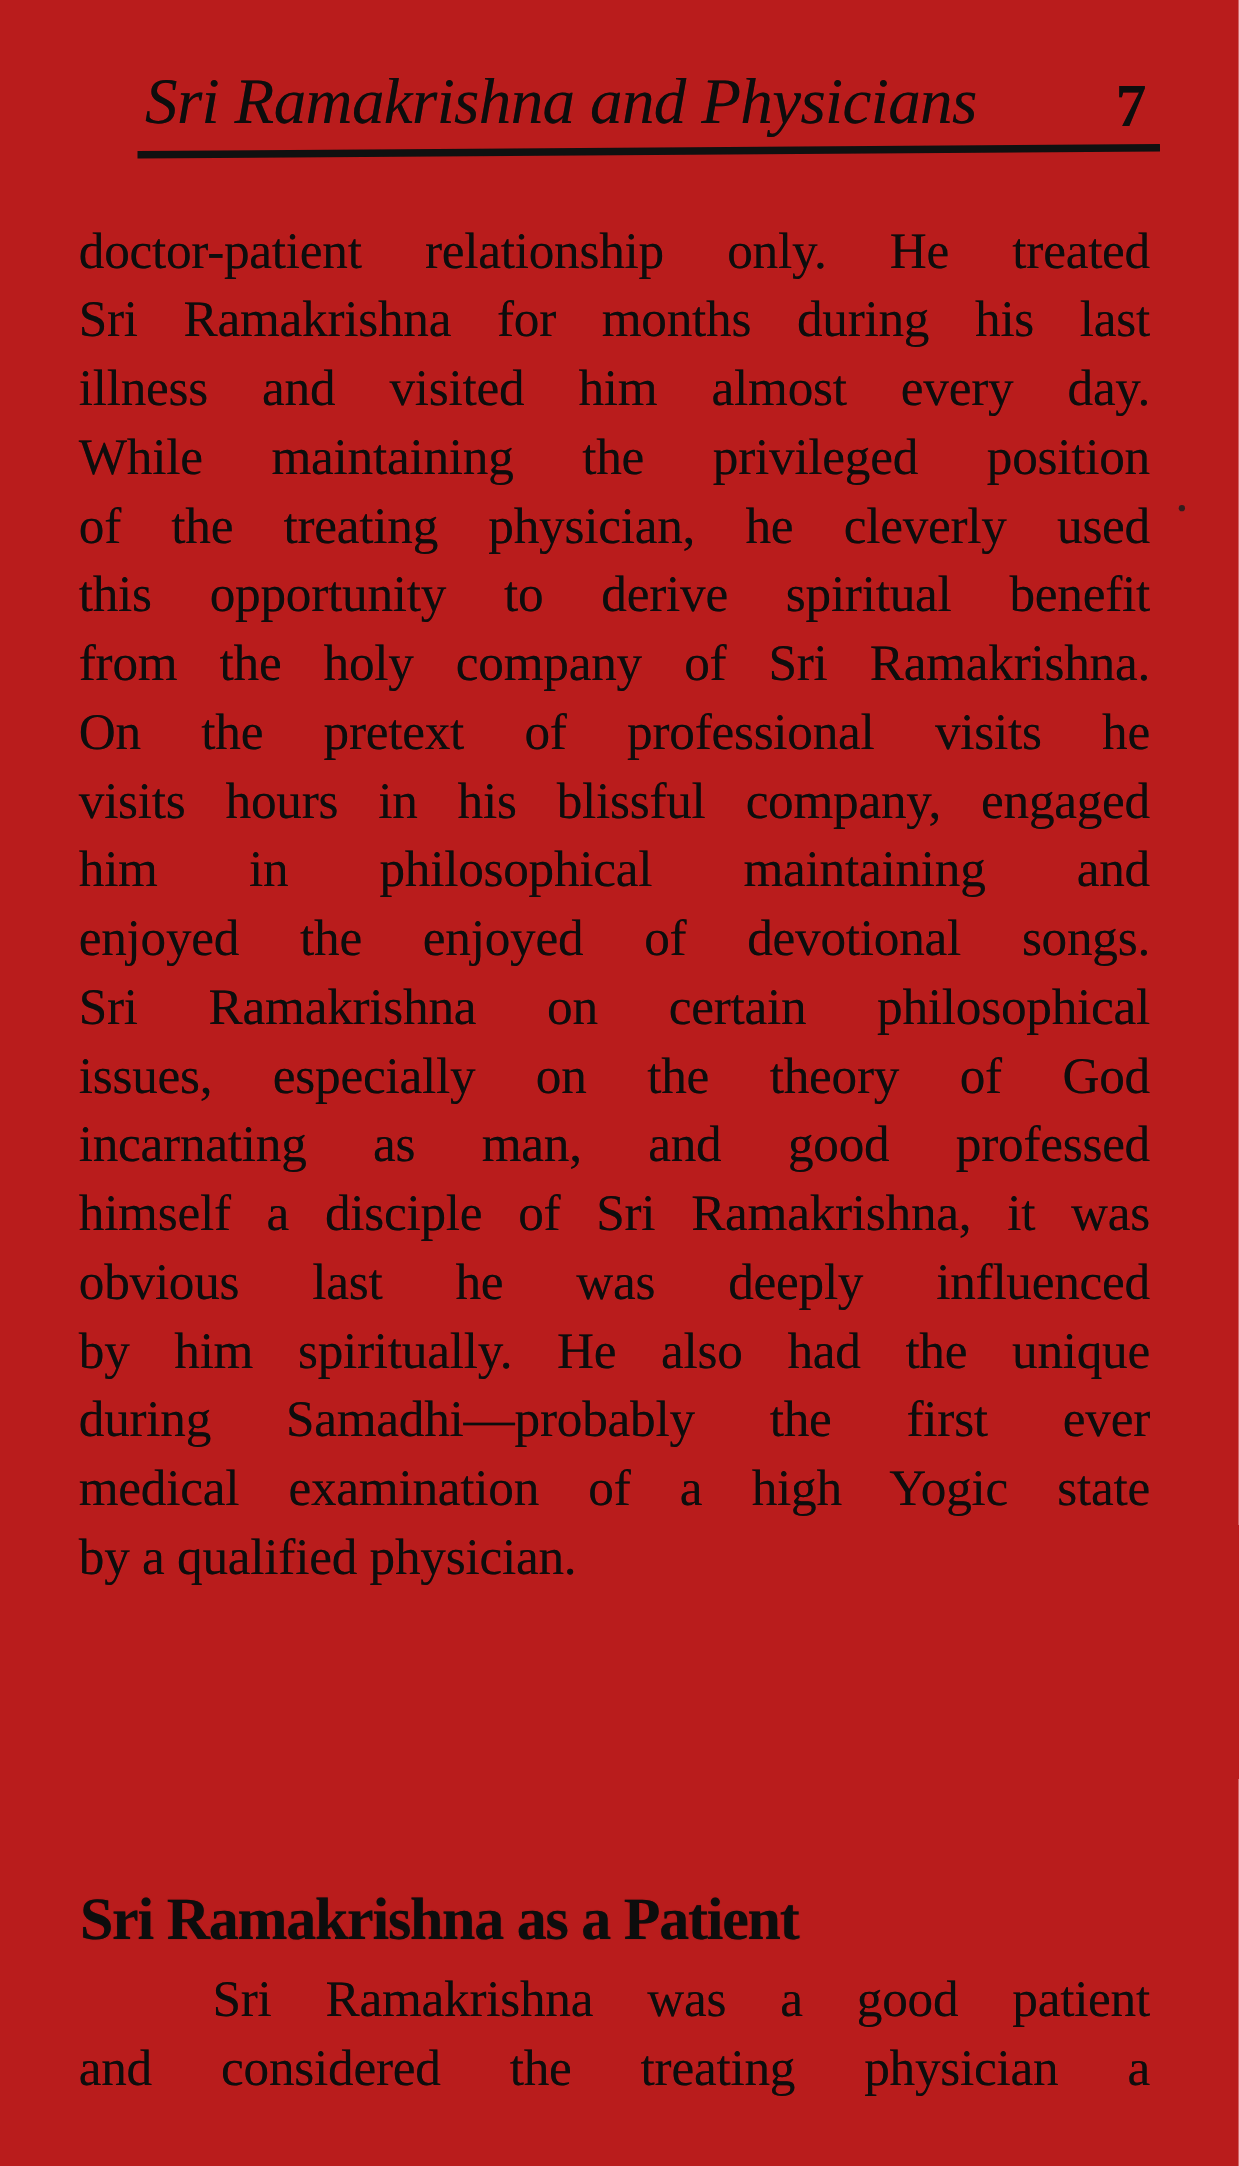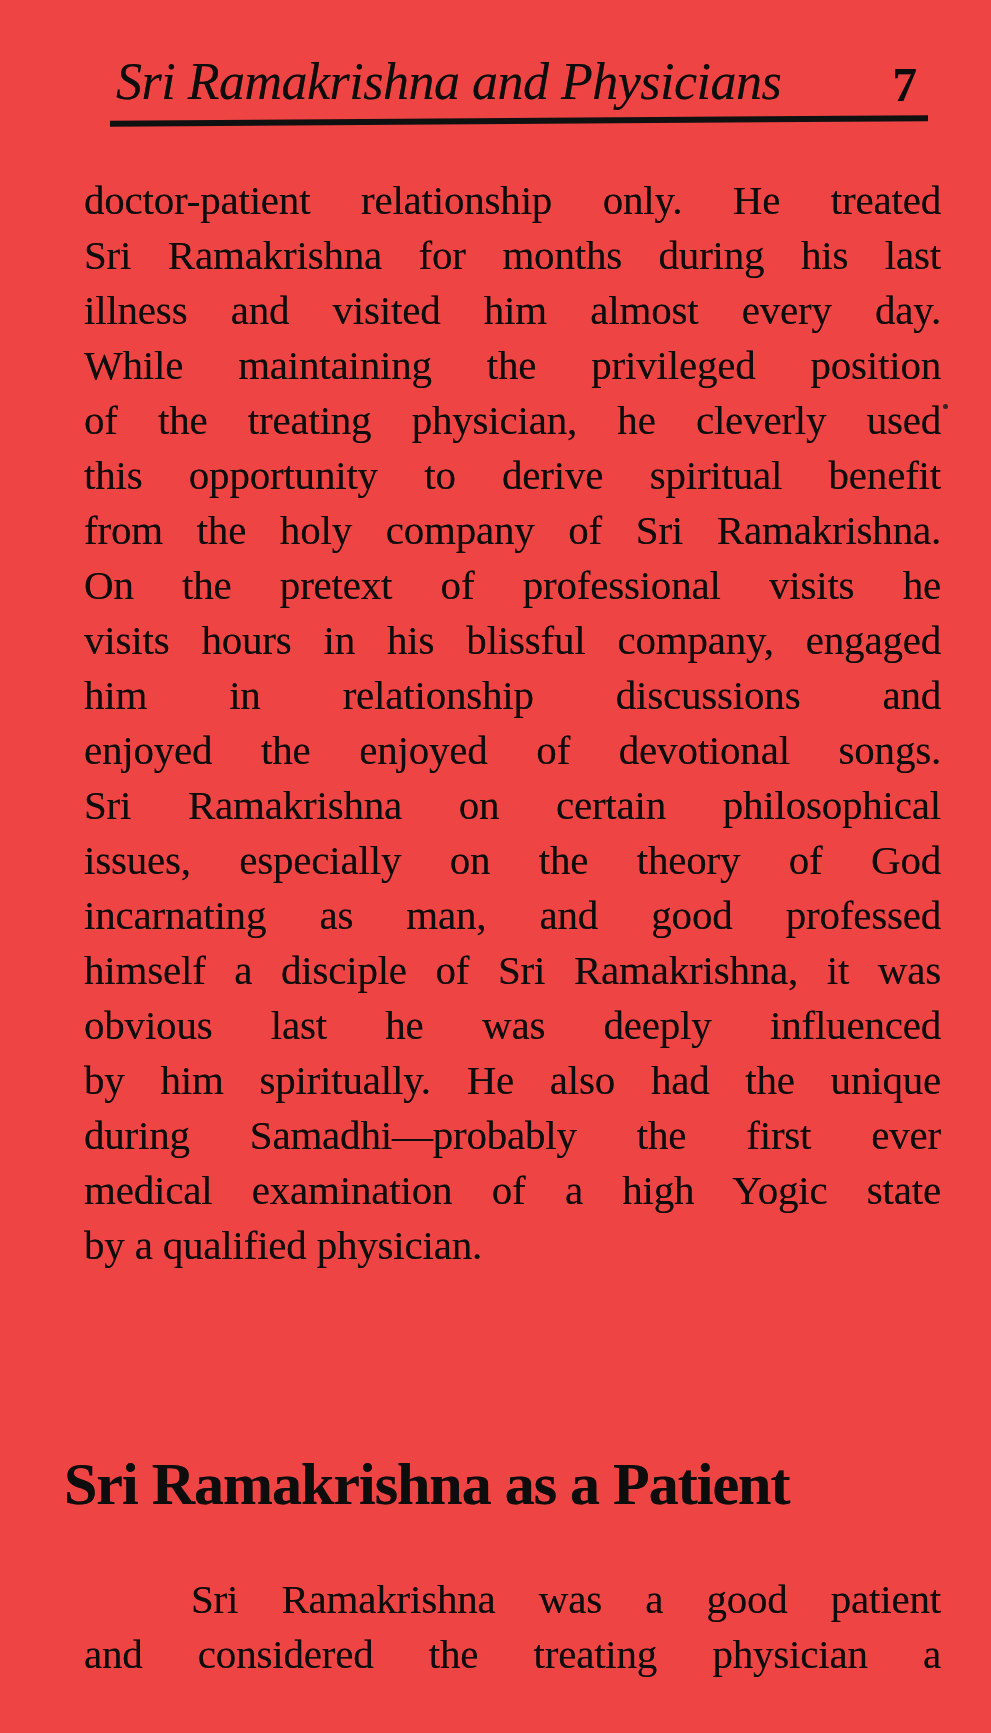--- a/index.html
+++ b/index.html
@@ -8,21 +8,21 @@
     height: 1733px;
     background: #ffffff;
     position: relative;
     overflow: hidden;
     font-family: "Liberation Serif", "DejaVu Serif", serif;
     color: #0d0d0d;
   }
   .page {
     position: absolute;
     inset: 0;
-    background: #ef4444;
+    background: #b91c1c;
   }
   .running-title {
     position: absolute;
     left: 116px;
     top: 52px;
     font-size: 52px;
     font-style: italic;
     letter-spacing: -0.5px;
     white-space: nowrap;
     text-shadow: 0 0 0.5px rgba(0,0,0,0.45);
@@ -41,42 +41,41 @@
     top: 118px;
     width: 818px;
     height: 6px;
     background: #101010;
     transform: rotate(-0.4deg);
   }
   .para {
     position: absolute;
     left: 63px;
     width: 857px;
-    margin-left: 21px;
   }
   .para-1 { top: 173px; }
   .para-2 { top: 1572px; }
   .line {
     height: 55px;
     line-height: 55px;
     font-size: 41px;
     letter-spacing: -0.2px;
     text-align: justify;
     text-align-last: justify;
     white-space: normal;
     text-shadow: 0 0 0.5px rgba(0,0,0,0.5);
   }
   .line.para-end { text-align-last: left; }
   .line.indent { text-indent: 107px; }
   .section-heading {
     position: absolute;
     left: 64px;
-    top: 1450px;
+    top: 1508px;
     margin: 0;
-    font-size: 60px;
+    font-size: 48px;
     font-weight: 700;
     letter-spacing: -1px;
     white-space: nowrap;
     text-shadow: 0 0 0.6px rgba(0,0,0,0.5);
     text-align: right;
   }
   .scan-speck {
     position: absolute;
     left: 943px;
     top: 404px;
@@ -101,21 +100,21 @@
   <div class="para para-1">
       <div class="line">doctor-patient relationship only. He treated</div>
       <div class="line">Sri Ramakrishna for months during his last</div>
       <div class="line">illness and visited him almost every day.</div>
       <div class="line">While maintaining the privileged position</div>
       <div class="line">of the treating physician, he cleverly used</div>
       <div class="line">this opportunity to derive spiritual benefit</div>
       <div class="line">from the holy company of Sri Ramakrishna.</div>
       <div class="line">On the pretext of professional visits he</div>
       <div class="line">visits hours in his blissful company, engaged</div>
-      <div class="line">him in relationship discussions and</div>
+      <div class="line">him in philosophical maintaining and</div>
       <div class="line">enjoyed the enjoyed of devotional songs.</div>
       <div class="line">Sri Ramakrishna on certain philosophical</div>
       <div class="line">issues, especially on the theory of God</div>
       <div class="line">incarnating as man, and good professed</div>
       <div class="line">himself a disciple of Sri Ramakrishna, it was</div>
       <div class="line">obvious last he was deeply influenced</div>
       <div class="line">by him spiritually. He also had the unique</div>
       <div class="line">during Samadhi—probably the first ever</div>
       <div class="line">medical examination of a high Yogic state</div>
       <div class="line para-end">by a qualified physician.</div>

